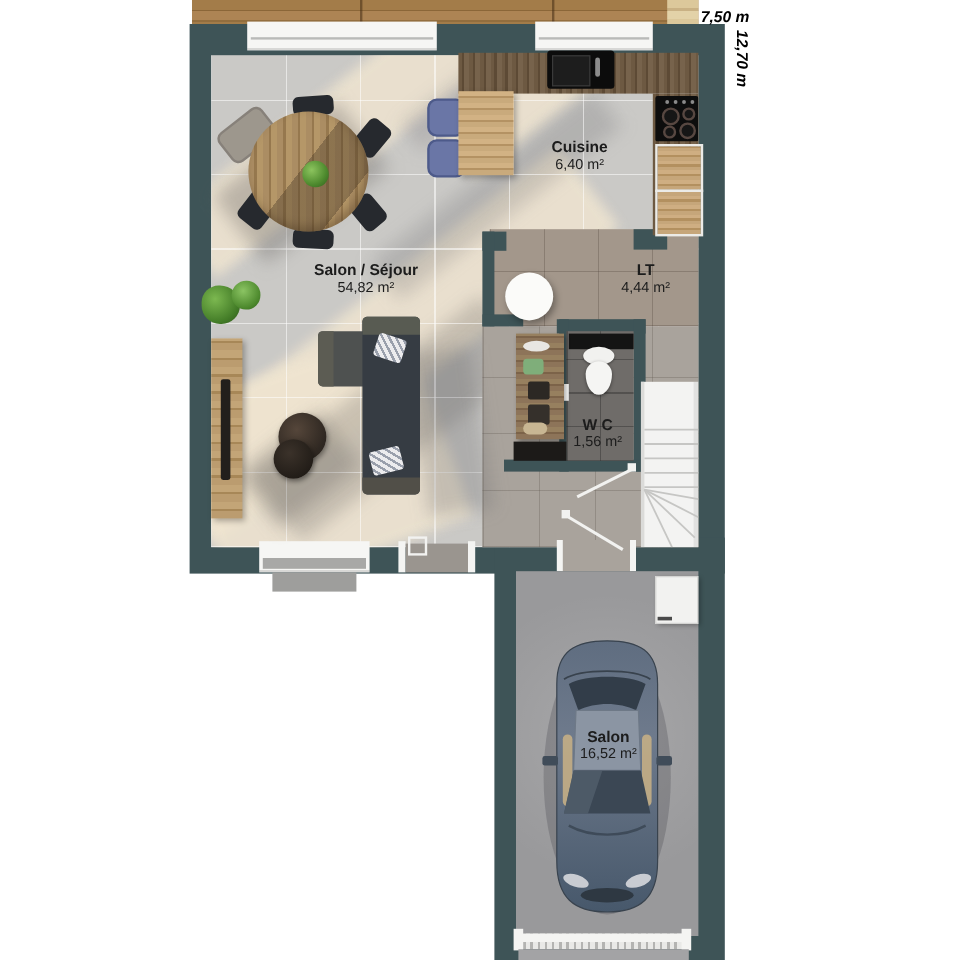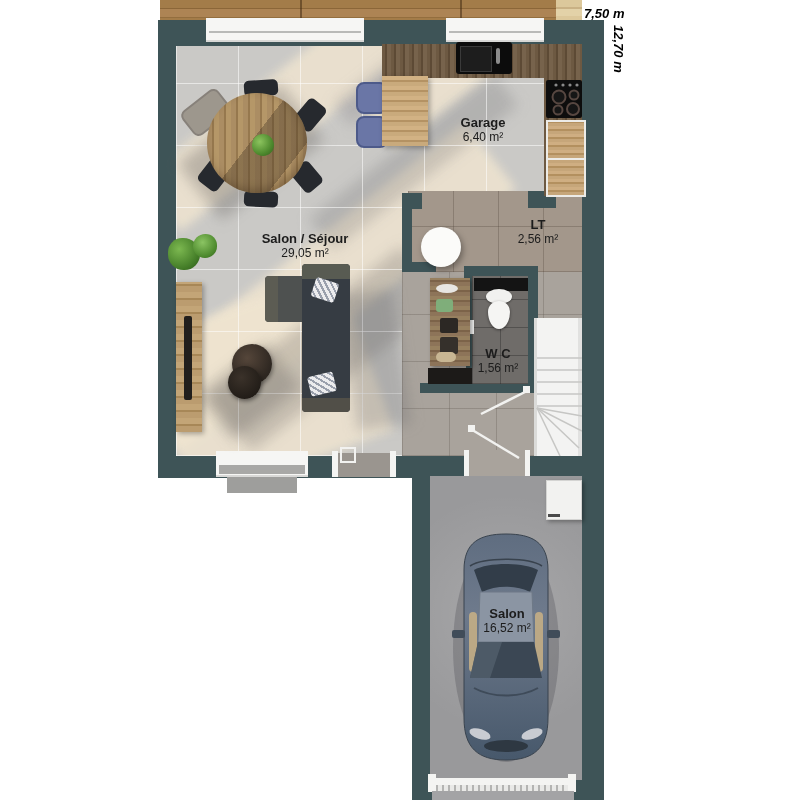--- a/index.html
+++ b/index.html
@@ -239,30 +239,30 @@
   </svg>
 
   <svg class="abs" style="left:0;top:0;z-index:30;pointer-events:none;" width="800" height="800" viewBox="0 0 800 800">
     <line x1="481" y1="414" x2="527" y2="391" stroke="#f2f2f0" stroke-width="2.5"></line>
     <line x1="474" y1="431" x2="519" y2="458" stroke="#f2f2f0" stroke-width="2.5"></line>
     <rect x="523" y="386" width="7" height="7" fill="#f2f2f0"></rect>
     <rect x="468" y="425" width="7" height="7" fill="#f2f2f0"></rect>
   </svg>
 
   <div class="label-wrap" style="left:483px;top:116px;">
-    <div class="room-name">Garage</div>
+    <div class="room-name">Cuisine</div>
     <div class="room-area">6,40 m²</div>
   </div>
-  <div class="label-wrap" style="left:305px;top:232px;">
+  <div class="label-wrap" style="left:305px;top:218px;">
     <div class="room-name">Salon / Séjour</div>
-    <div class="room-area">29,05 m²</div>
+    <div class="room-area">54,82 m²</div>
   </div>
   <div class="label-wrap" style="left:538px;top:218px;">
     <div class="room-name">LT</div>
-    <div class="room-area">2,56 m²</div>
+    <div class="room-area">4,44 m²</div>
   </div>
   <div class="label-wrap" style="left:498px;top:347px;">
     <div class="room-name">W C</div>
     <div class="room-area">1,56 m²</div>
   </div>
   <div class="label-wrap" style="left:507px;top:607px;">
     <div class="room-name">Salon</div>
     <div class="room-area">16,52 m²</div>
   </div>
 

